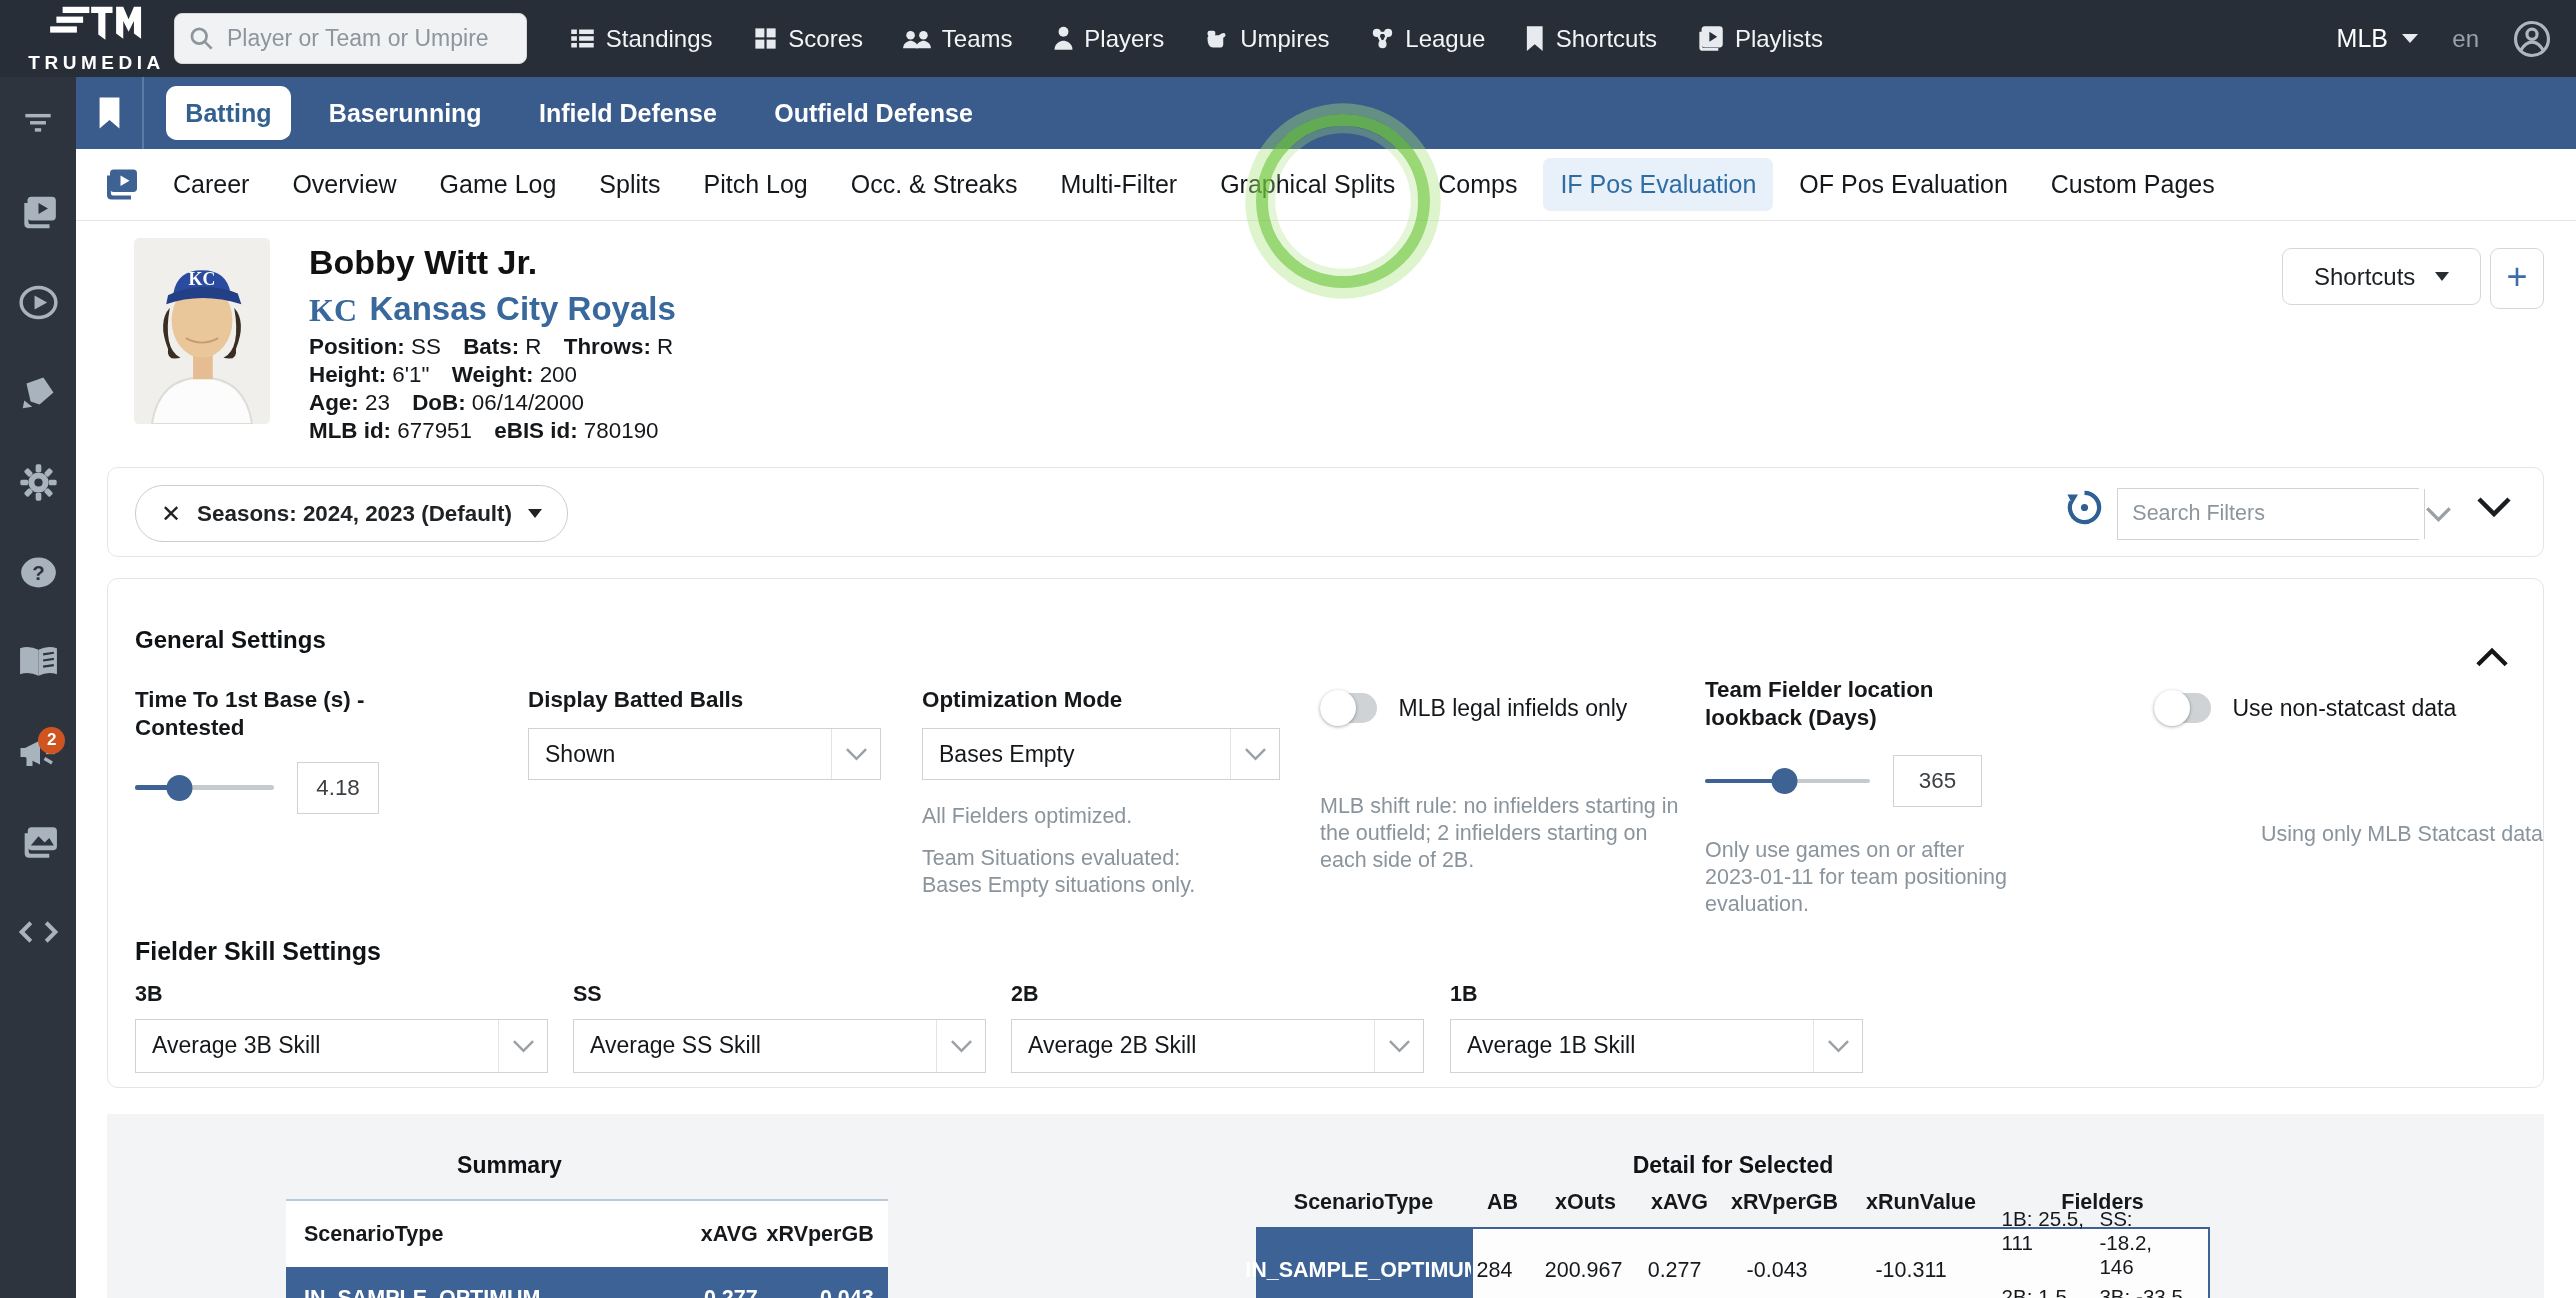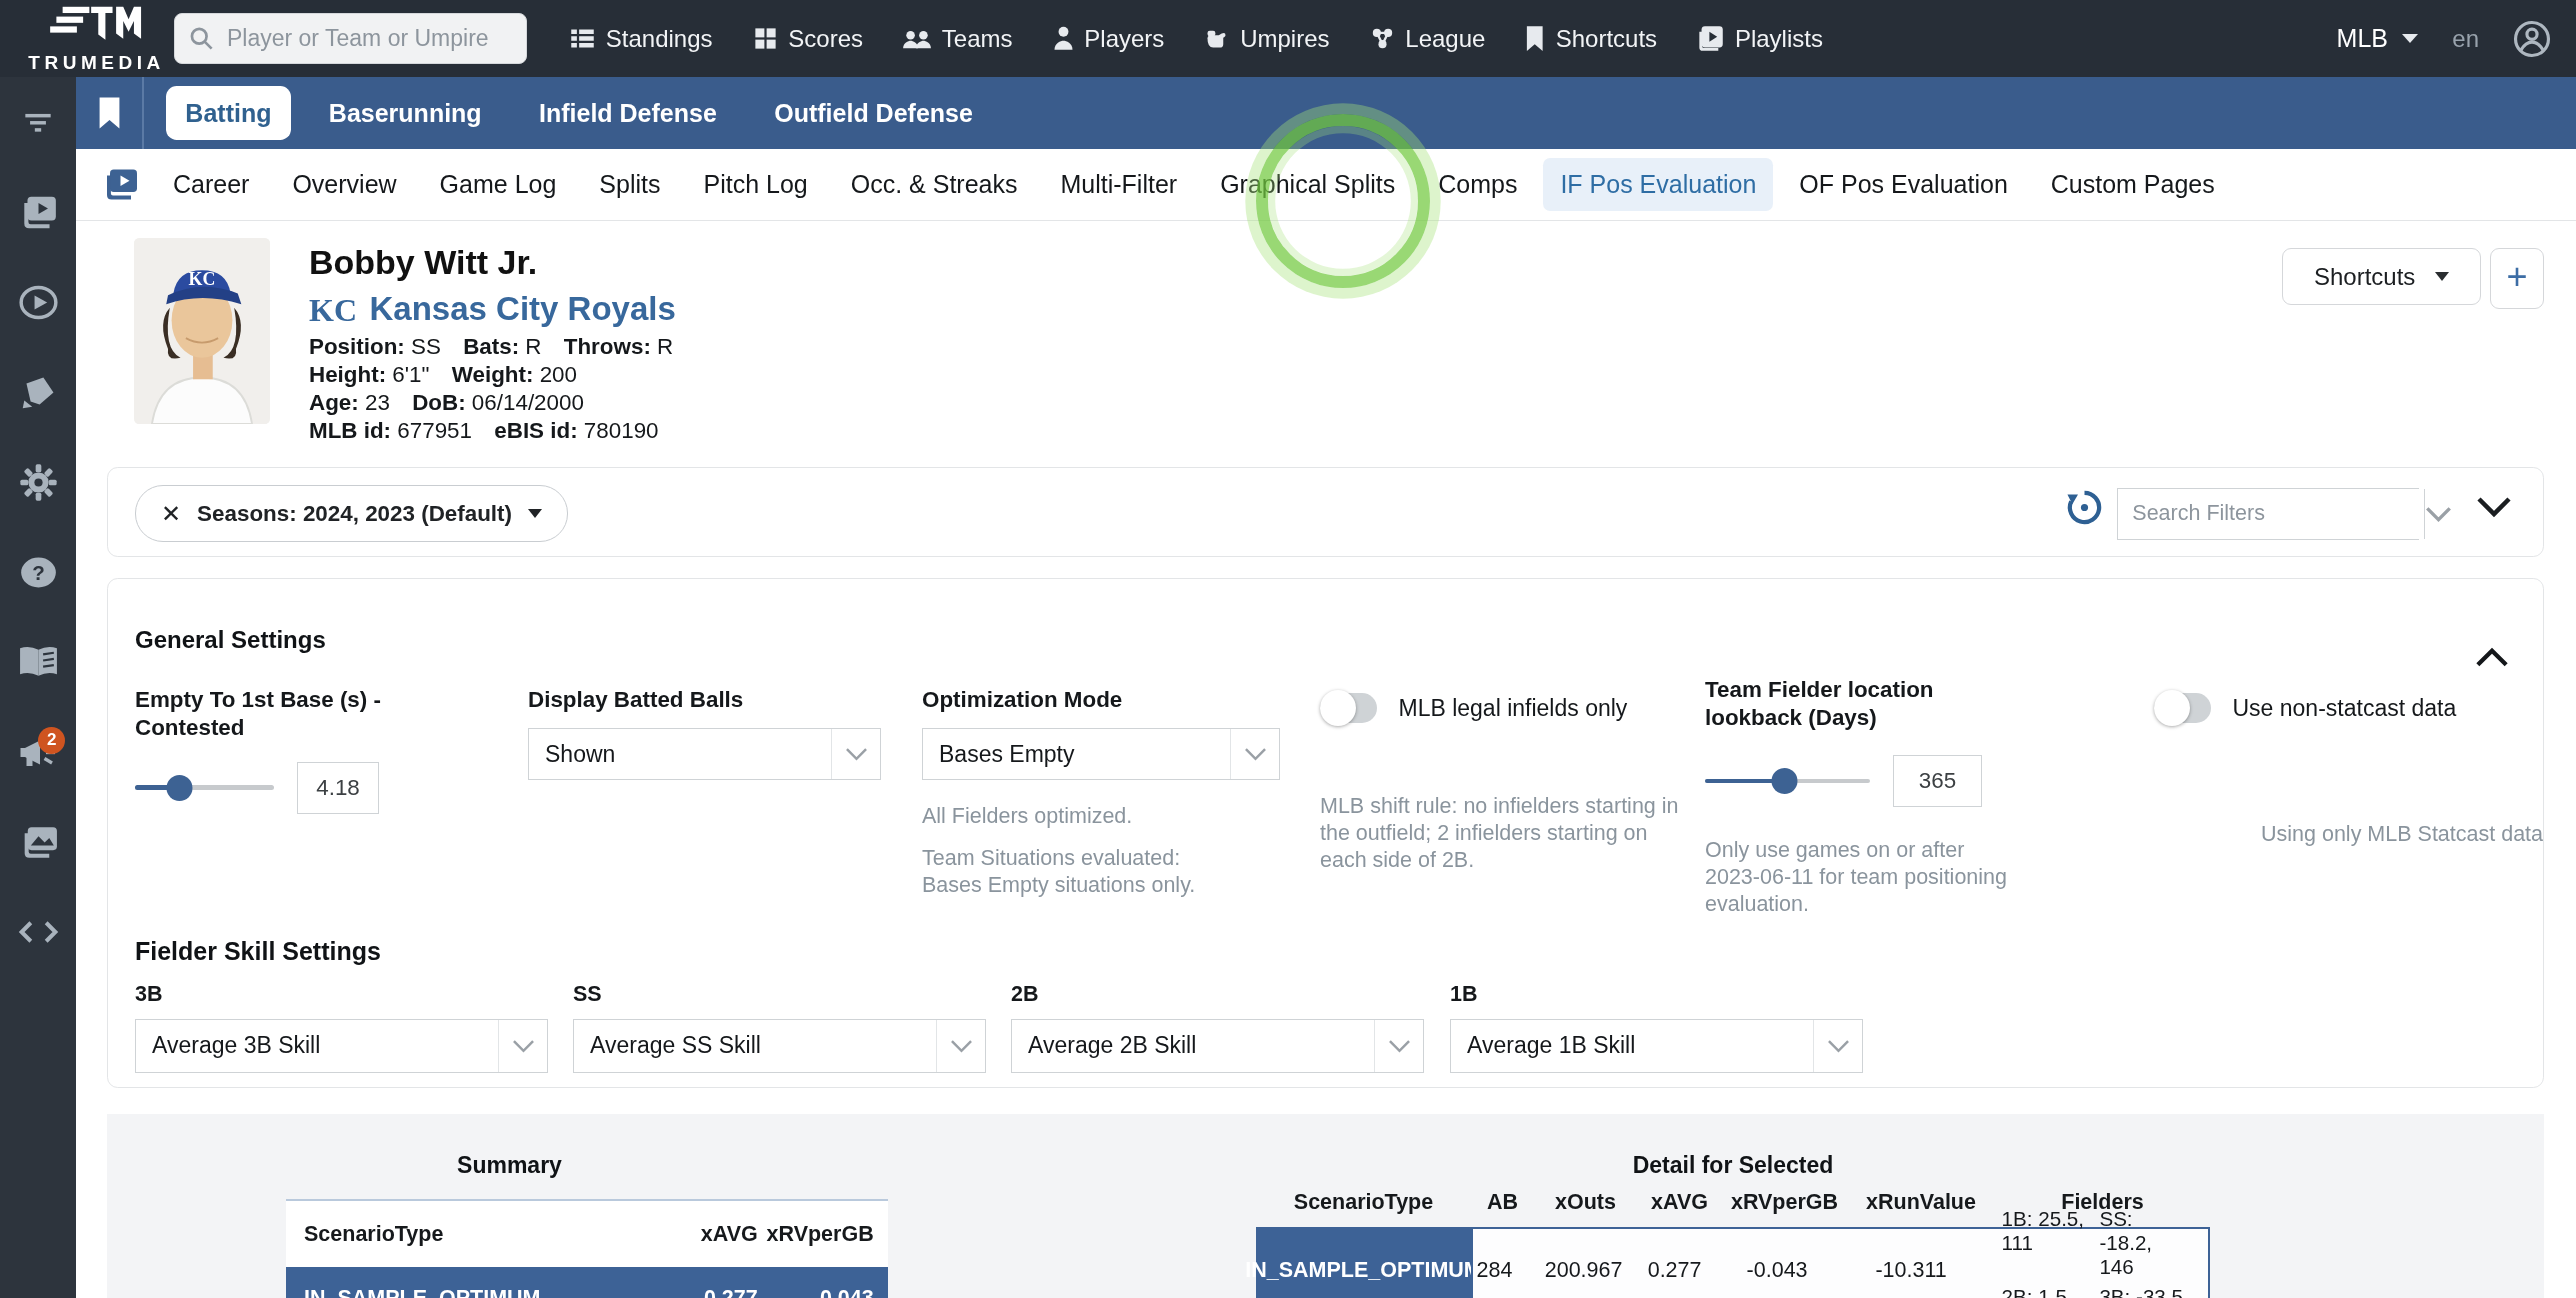--- a/index.html
+++ b/index.html
@@ -412,21 +412,21 @@
   </svg>
 </div>
 
 <div class="card settings">
   <div class="sec-title" style="top:47px;">General Settings</div>
   <svg class="collapse" width="34" height="21.5" viewBox="0 0 24 14">
     <polyline points="2,12 12,2 22,12" fill="none" stroke="#14171a" stroke-width="3"></polyline>
   </svg>
 
   <div class="col" style="left:27px;top:107px;width:322px;">
-    <div class="flabel">Empty To 1st Base (s) - Contested</div>
+    <div class="flabel">Time To 1st Base (s) - Contested</div>
     <div class="ctl-row">
       <div class="track">
         <div class="fill" style="width:32%;"></div>
         <div class="knob" style="left:32%;"></div>
       </div>
       <div class="valbox">4.18</div>
     </div>
   </div>
 
   <div class="col" style="left:814px;top:107px;width:358px;">
@@ -467,21 +467,21 @@
 
   <div class="col" style="left:1597px;top:97px;width:309px;">
     <div class="flabel" style="width:295px;">Team Fielder location lookback (Days)</div>
     <div class="ctl-row" style="margin-top:23px;">
       <div class="track" style="width:165px;">
         <div class="fill" style="width:48%;"></div>
         <div class="knob" style="left:48%;"></div>
       </div>
       <div class="valbox" style="width:89px;">365</div>
     </div>
-    <div class="helper" style="margin-top:30px;width:304px;">Only use games on or after 2023-06-11 for team positioning evaluation.</div>
+    <div class="helper" style="margin-top:30px;width:304px;">Only use games on or after 2023-01-11 for team positioning evaluation.</div>
   </div>
 
   <div class="col" style="left:2046px;top:114px;width:411px;">
     <div class="togrow">
       <div class="toggle">
           <div class="tknob"></div>
         </div>
       <div class="toglabel">Use non-statcast data</div>
     </div>
     <div class="helper" style="margin-top:98px;margin-left:107px;width:286px;">Using only MLB Statcast data</div>

